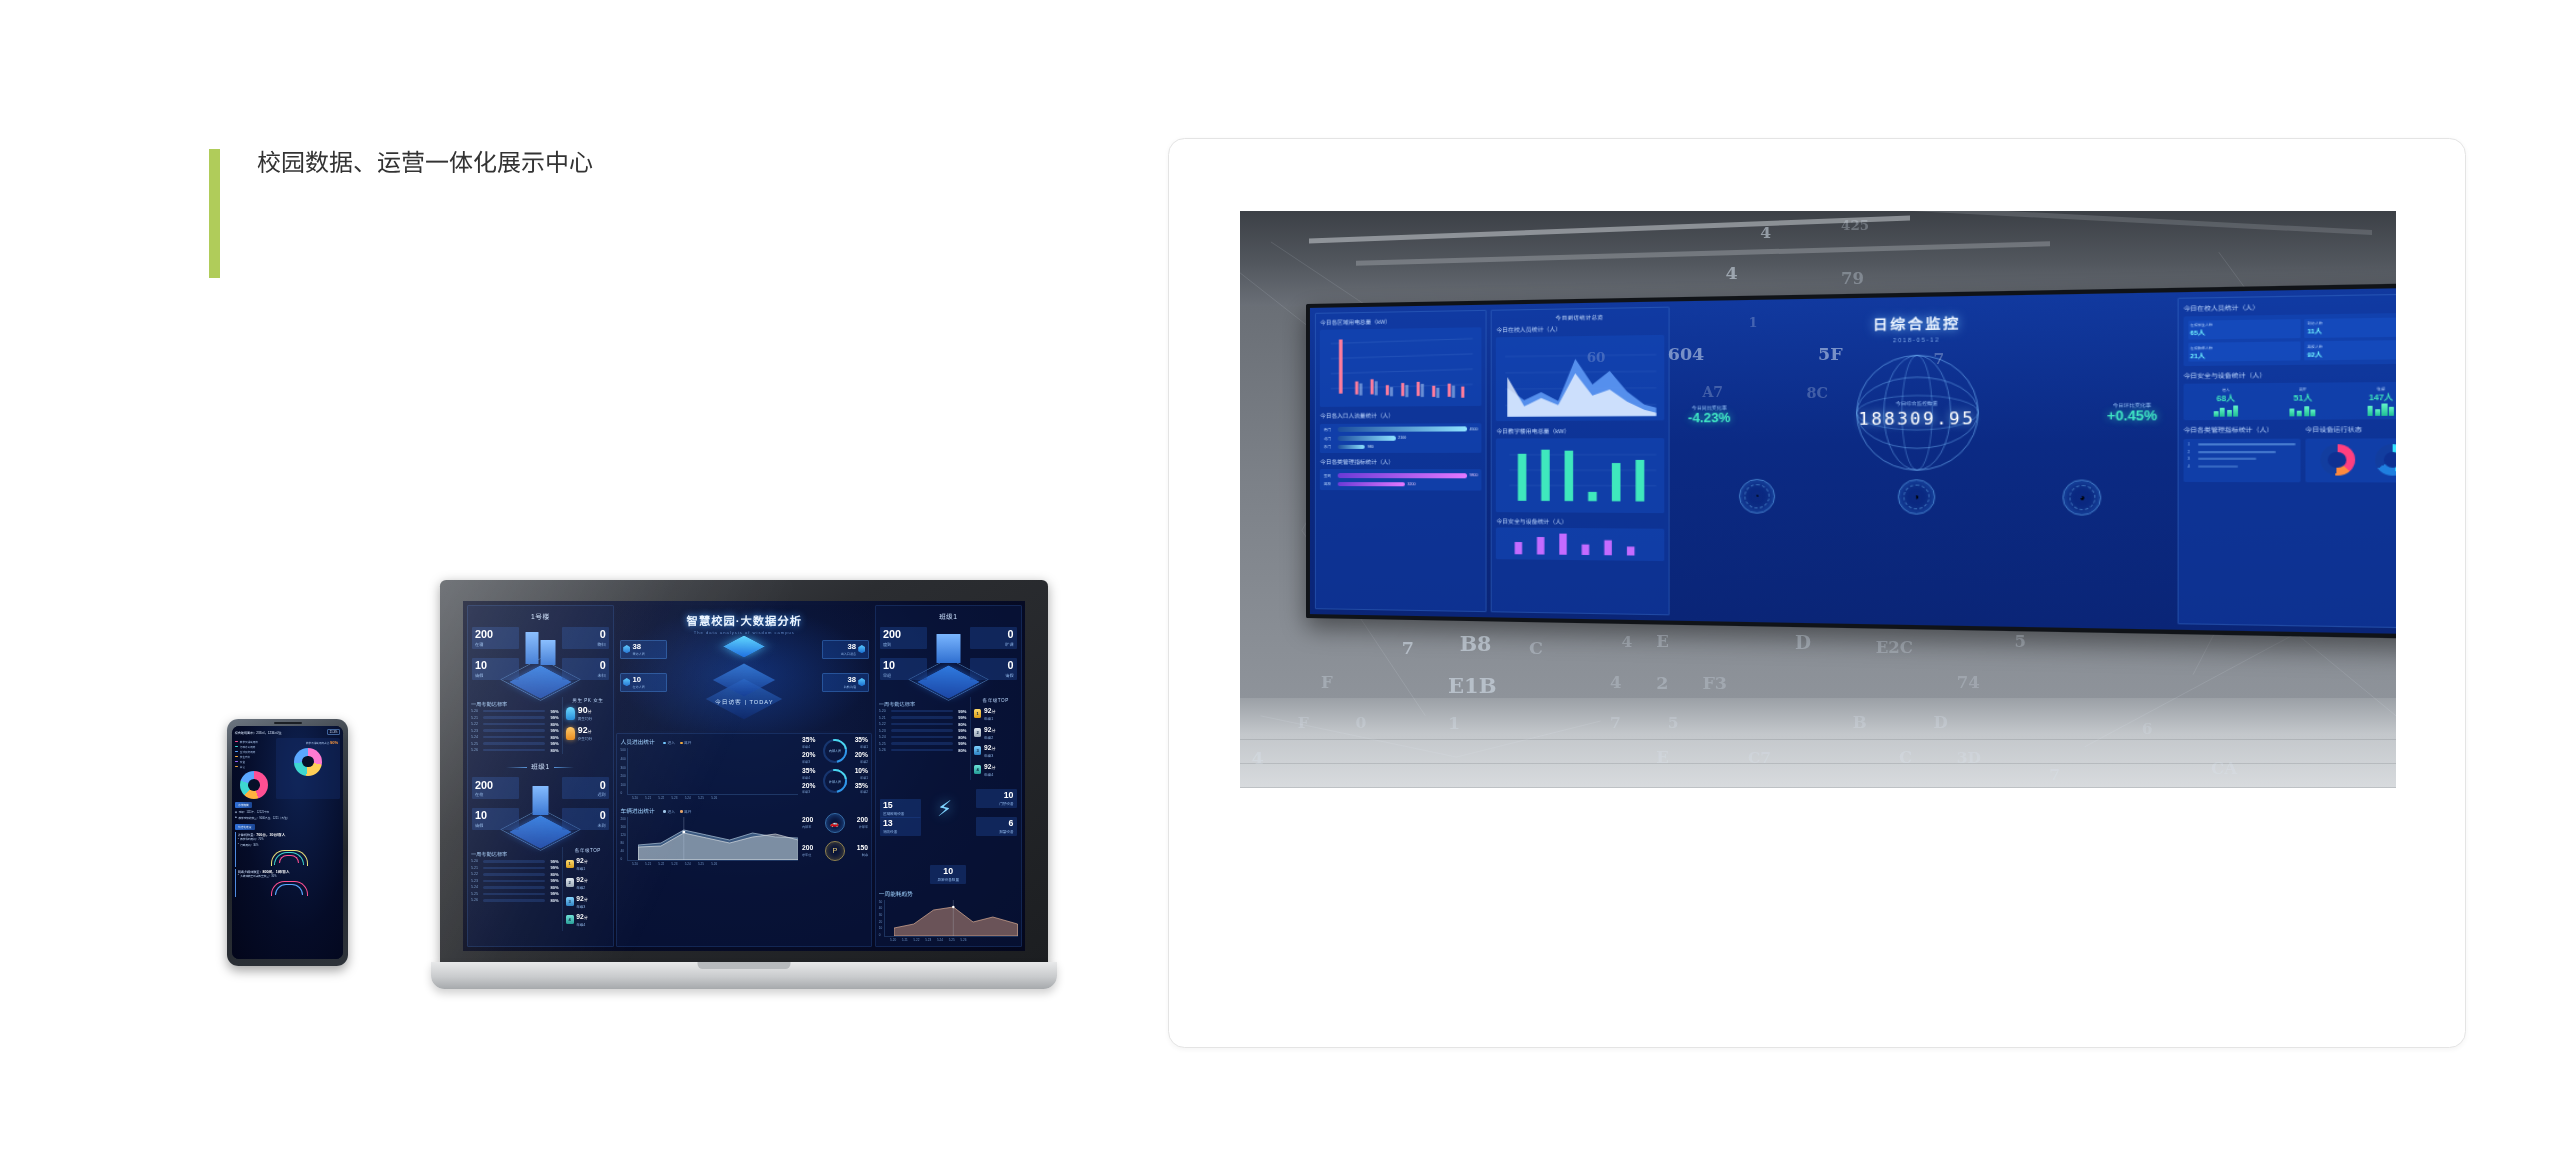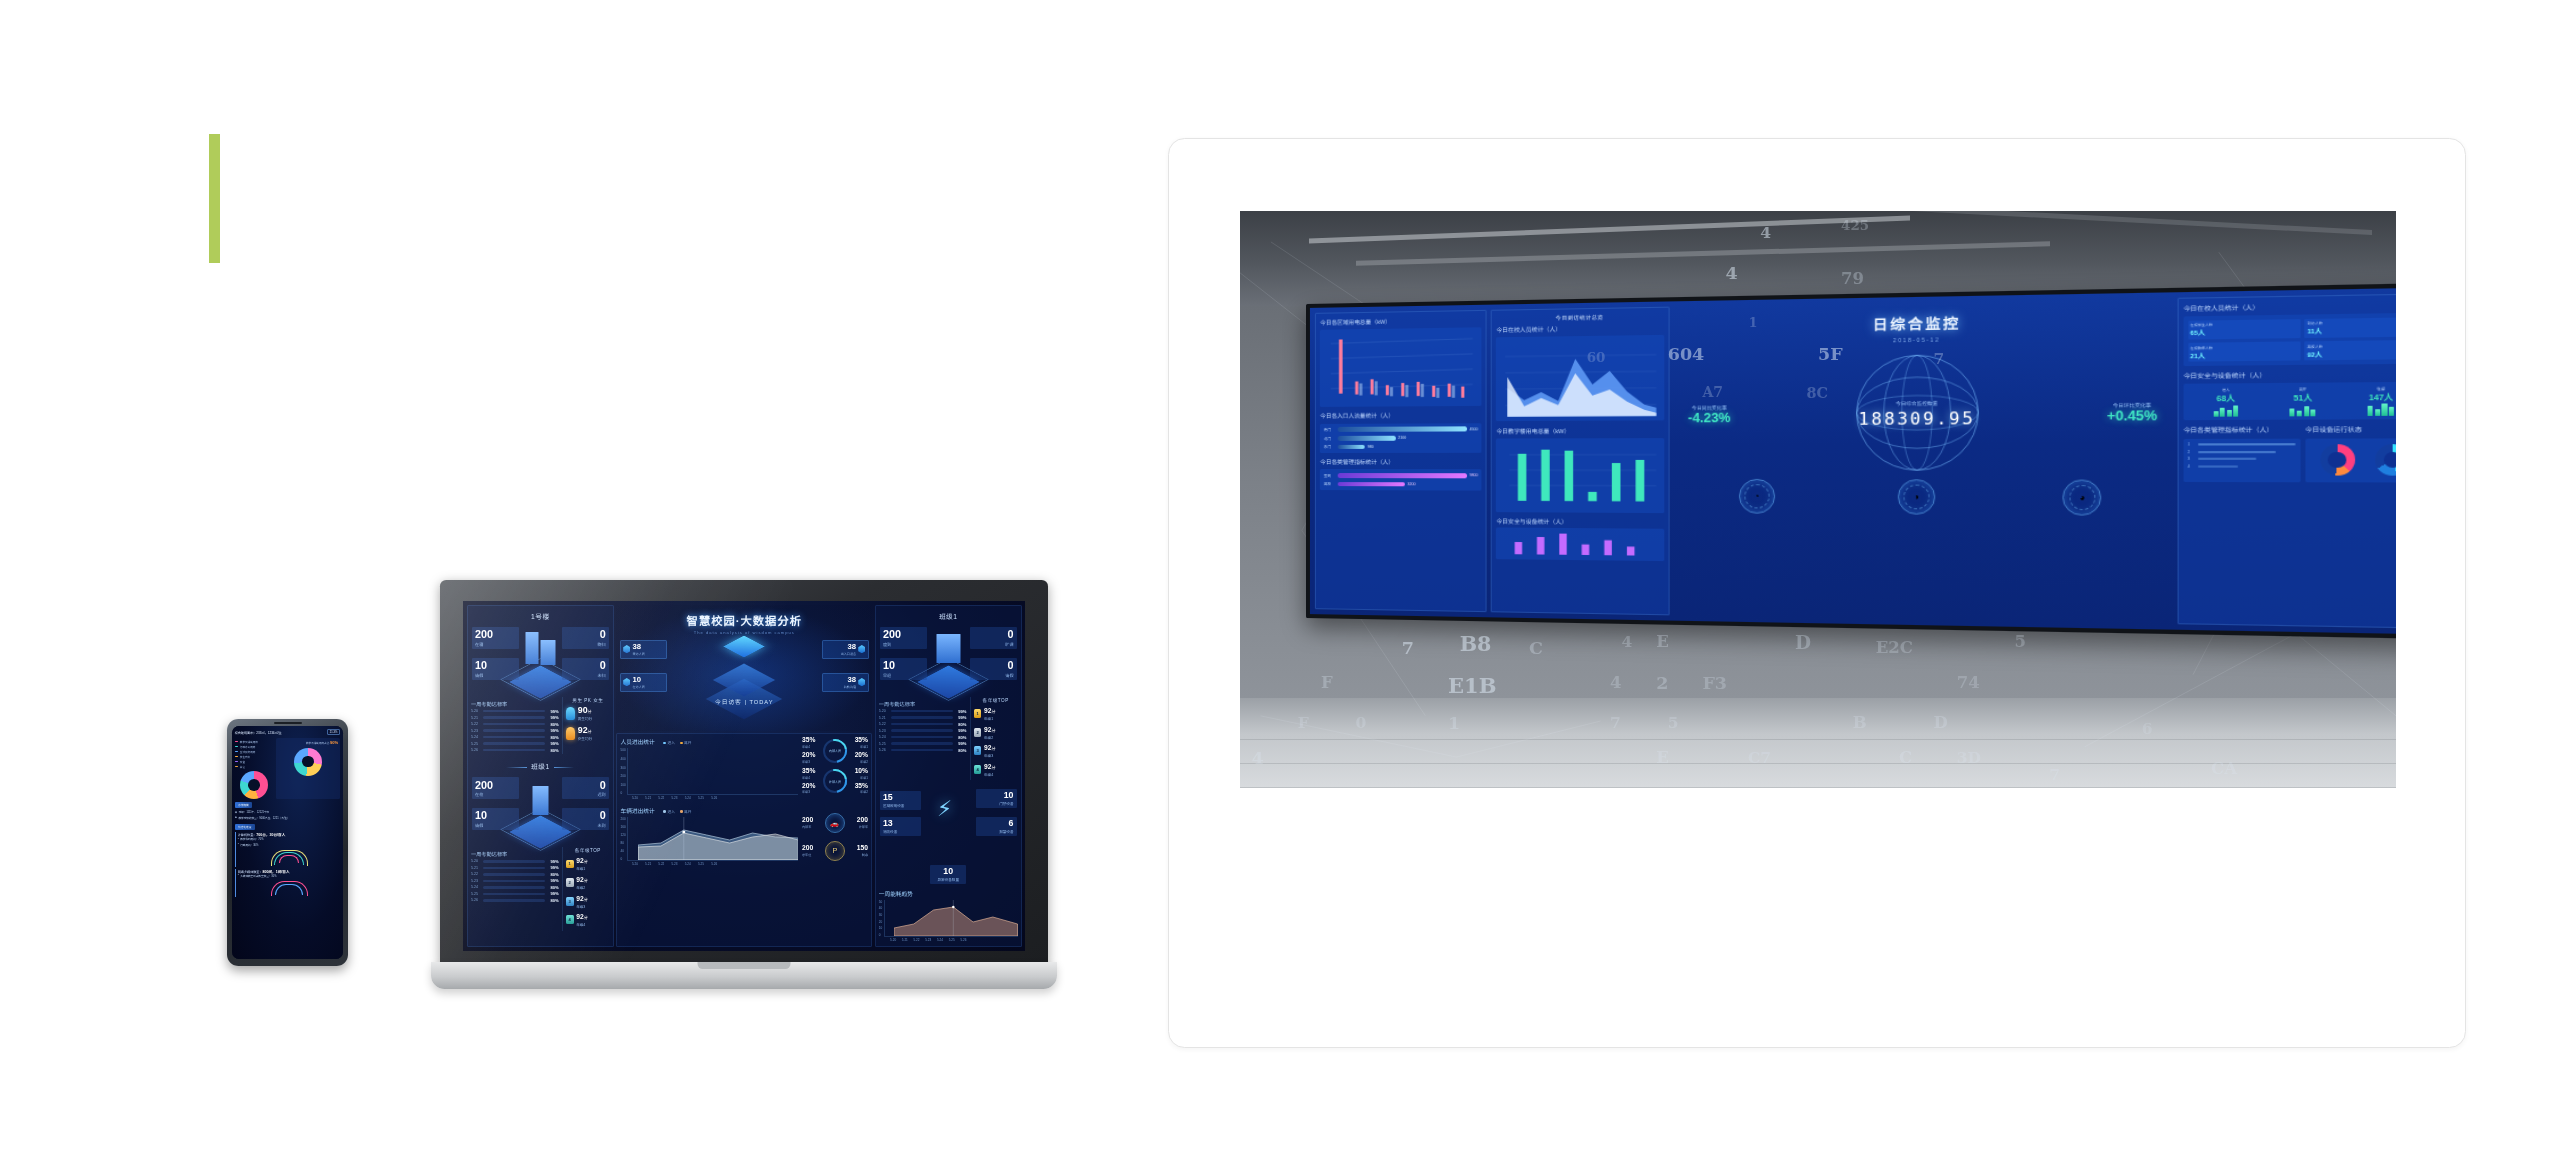--- a/index.html
+++ b/index.html
@@ -213,21 +213,21 @@
 
   .veh-circle{ width:20.6px;height:20.6px;border-radius:50%; border:1px solid rgba(90,180,255,.55);
                display:flex;align-items:center;justify-content:center; color:#7fd0ff; font-size:7.2px;
                box-shadow:0 0 6.2px rgba(60,150,255,.45) inset;}
   .veh-circle.p{ border-color:rgba(220,190,90,.65); color:#f0d27a; box-shadow:0 0 6.2px rgba(220,180,60,.35) inset;}
 
   .energy-box{ position:relative; height:98px; }
   .ebox{ position:absolute; width:41px; background:rgba(30,70,150,.4); border-radius:1px; padding:2.1px 3.1px;}
   .ebox .n{color:#fff;font-size:8.8px;font-weight:bold;line-height:1;}
   .ebox .t{color:#8fb6e8;font-size:3.6px;margin-top:1px;}
-  .e1{left:1px;top:4px;} .e2{right:1px;top:2.1px;text-align:right;}
+  .e1{left:1px;top:12px;} .e2{right:1px;top:2.1px;text-align:right;}
   .e3{left:1px;top:30px;} .e4{right:1px;top:30px;text-align:right;}
   .e5{left:50%;transform:translateX(-50%);bottom:1px;text-align:center;width:36px;}
   .bolt{ position:absolute; left:50%; top:9.3px; transform:translateX(-50%);
          width:0;height:0; }
   .bolt::before{ content:"⚡"; position:absolute; left:-11.3px; top:0; font-size:21.6px; color:#7fd4ff;
                  text-shadow:0 0 11.3px rgba(80,190,255,.9); }
 
   
   .pdash{ position:absolute; inset:0; padding:3.6px 3.1px;
           background: radial-gradient(ellipse at 60% 20%, #0e2150 0%, #050c28 60%, #03061a 100%);
@@ -347,20 +347,21 @@
 </style>
 </head>
 <body>
 
 <div class="page">
 
   <div class="left-col">
 
     <div class="title-row">
       <div class="accent-bar"></div>
+      <div class="sub-title">校园数据、运营一体化展示中心</div>
     </div>
 
   </div>
 
   <div class="devices">
 
     <div class="phone">
       <div class="phone-body">
         <div class="phone-speaker"></div>
         <div class="phone-screen">

